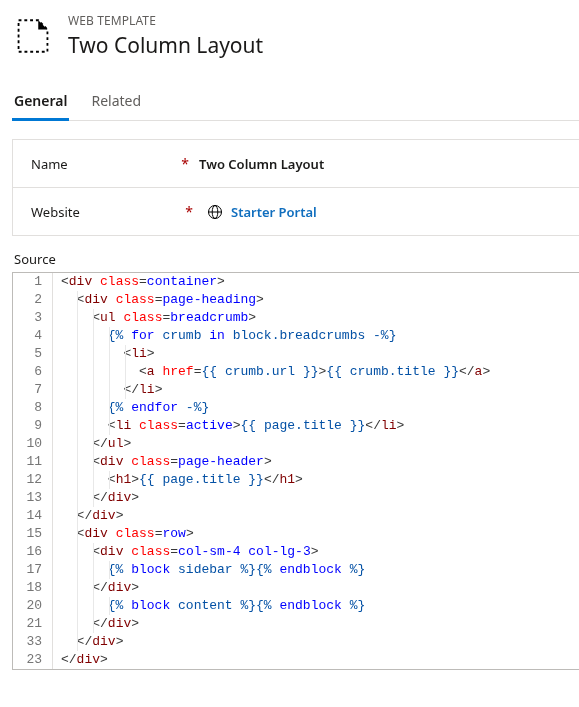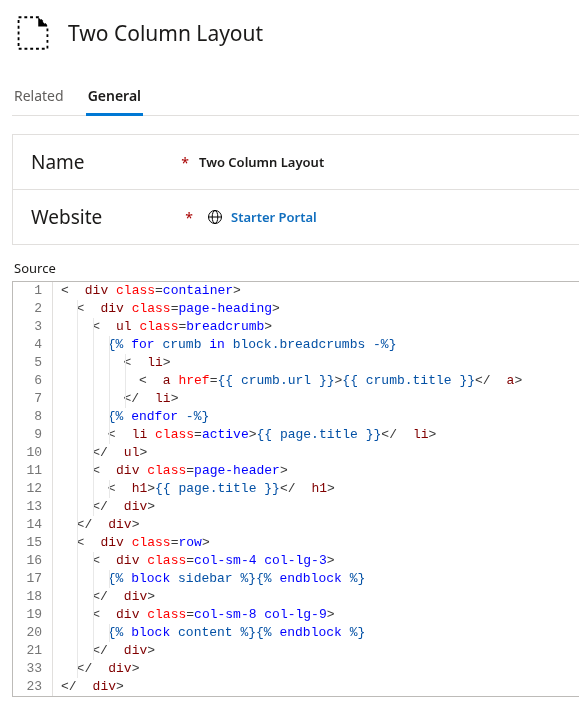--- a/index.html
+++ b/index.html
@@ -57,21 +57,21 @@
   }
 
   
   .panel { border: 1px solid var(--border); border-right: none; margin-top: 18px; }
   .form-row {
     display: flex; align-items: center;
     padding: 14px 18px; border-bottom: 1px solid var(--border);
     gap: 8px;
   }
   .form-row:last-of-type { border-bottom: none; gap: 12px; }
-  .form-label { width: 140px; color: var(--text); font-size: 19px; }
+  .form-label { width: 140px; color: var(--text); font-size: 13px; }
   .req { color: var(--required); width: 12px; text-align: center; }
   .form-value { font-size: 13px; font-weight: 600; color: var(--text); display: flex; align-items: center; gap: 8px; }
   .form-value.link { color: var(--link); font-weight: 600; cursor: pointer; }
   .globe { width: 16px; height: 16px; color: var(--text); flex: 0 0 auto; }
 
   
   .source-wrap { margin-top: 14px; }
   .source-label { font-size: 13px; color: var(--text); padding: 0 0 4px 2px; }
   .editor {
     border: 1px solid var(--border-strong); border-right: none;
@@ -98,44 +98,45 @@
   }
   .guide1, .guide2, .guide3, .guide4 {
     position: absolute; top: 0; bottom: 0; width: 0;
     border-left: 1px solid #e8e8e8;
   }
   .guide1 { left: 24px; }
   .guide2 { left: 40px; }
   .guide3 { left: 56px; }
   .guide4 { left: 72px; }
 
-  .tok-tag   { color: var(--code-tag); margin-left: 16px; }
+  .tok-tag   { color: var(--code-tag); }
   .tok-attr  { color: var(--code-attr); }
   .tok-liq   { color: var(--code-liquid); }
   .tok-must  { color: var(--code-mustache); }
   .tok-punc  { color: #383838; }
 </style>
 </head>
 <body>
 
 <div class="page">
 
   <div class="header">
     <svg class="doc-icon" viewBox="0 0 32 32" fill="none">
       <path d="M5 4 H20 L27 11 V28 H5 Z" stroke="#000" stroke-width="1.4" stroke-dasharray="2.2 2.2" fill="none"></path>
       <path d="M20 4 L20 11 L27 11 Z" fill="#000"></path>
     </svg>
     <div class="header-text">
+      <div class="eyebrow">WEB TEMPLATE</div>
       <div class="title">Two Column Layout</div>
     </div>
   </div>
 
   <div class="tabs" id="tabs">
+      <div class="tab active">General</div>
       <div class="tab">Related</div>
-      <div class="tab active">General</div>
     </div>
 
   <div class="panel">
     <div class="form-row">
       <div class="form-label">Name</div>
       <div class="req">*</div>
       <div class="form-value">Two Column Layout</div>
     </div>
     <div class="form-row">
       <div class="form-label">Website</div>
@@ -220,24 +221,20 @@
         </div>
         <div class="editor-row">
           <div class="gutter">17</div>
           <div class="code"><span class="guide1"></span><span class="guide2"></span><span class="guide3"></span>      <span class="tok-must">{% </span><span class="tok-liq">block</span><span class="tok-must"> sidebar </span><span class="tok-must">%}{% </span><span class="tok-liq">endblock</span><span class="tok-must"> %}</span></div>
         </div>
         <div class="editor-row">
           <div class="gutter">18</div>
           <div class="code"><span class="guide1"></span><span class="guide2"></span>    <span class="tok-punc">&lt;/</span><span class="tok-tag">div</span><span class="tok-punc">&gt;</span></div>
         </div>
         <div class="editor-row">
-          <div class="gutter">19</div>
-          <div class="code"><span class="guide1"></span><span class="guide2"></span>    <span class="tok-punc">&lt;</span><span class="tok-tag">div</span><span> </span><span class="tok-attr">class</span><span class="tok-punc">=</span><span class="tok-liq">col-sm-8 col-lg-9</span><span class="tok-punc">&gt;</span></div>
-        </div>
-        <div class="editor-row">
           <div class="gutter">20</div>
           <div class="code"><span class="guide1"></span><span class="guide2"></span><span class="guide3"></span>      <span class="tok-must">{% </span><span class="tok-liq">block</span><span class="tok-must"> content </span><span class="tok-must">%}{% </span><span class="tok-liq">endblock</span><span class="tok-must"> %}</span></div>
         </div>
         <div class="editor-row">
           <div class="gutter">21</div>
           <div class="code"><span class="guide1"></span><span class="guide2"></span>    <span class="tok-punc">&lt;/</span><span class="tok-tag">div</span><span class="tok-punc">&gt;</span></div>
         </div>
         <div class="editor-row">
           <div class="gutter">33</div>
           <div class="code"><span class="guide1"></span>  <span class="tok-punc">&lt;/</span><span class="tok-tag">div</span><span class="tok-punc">&gt;</span></div>

